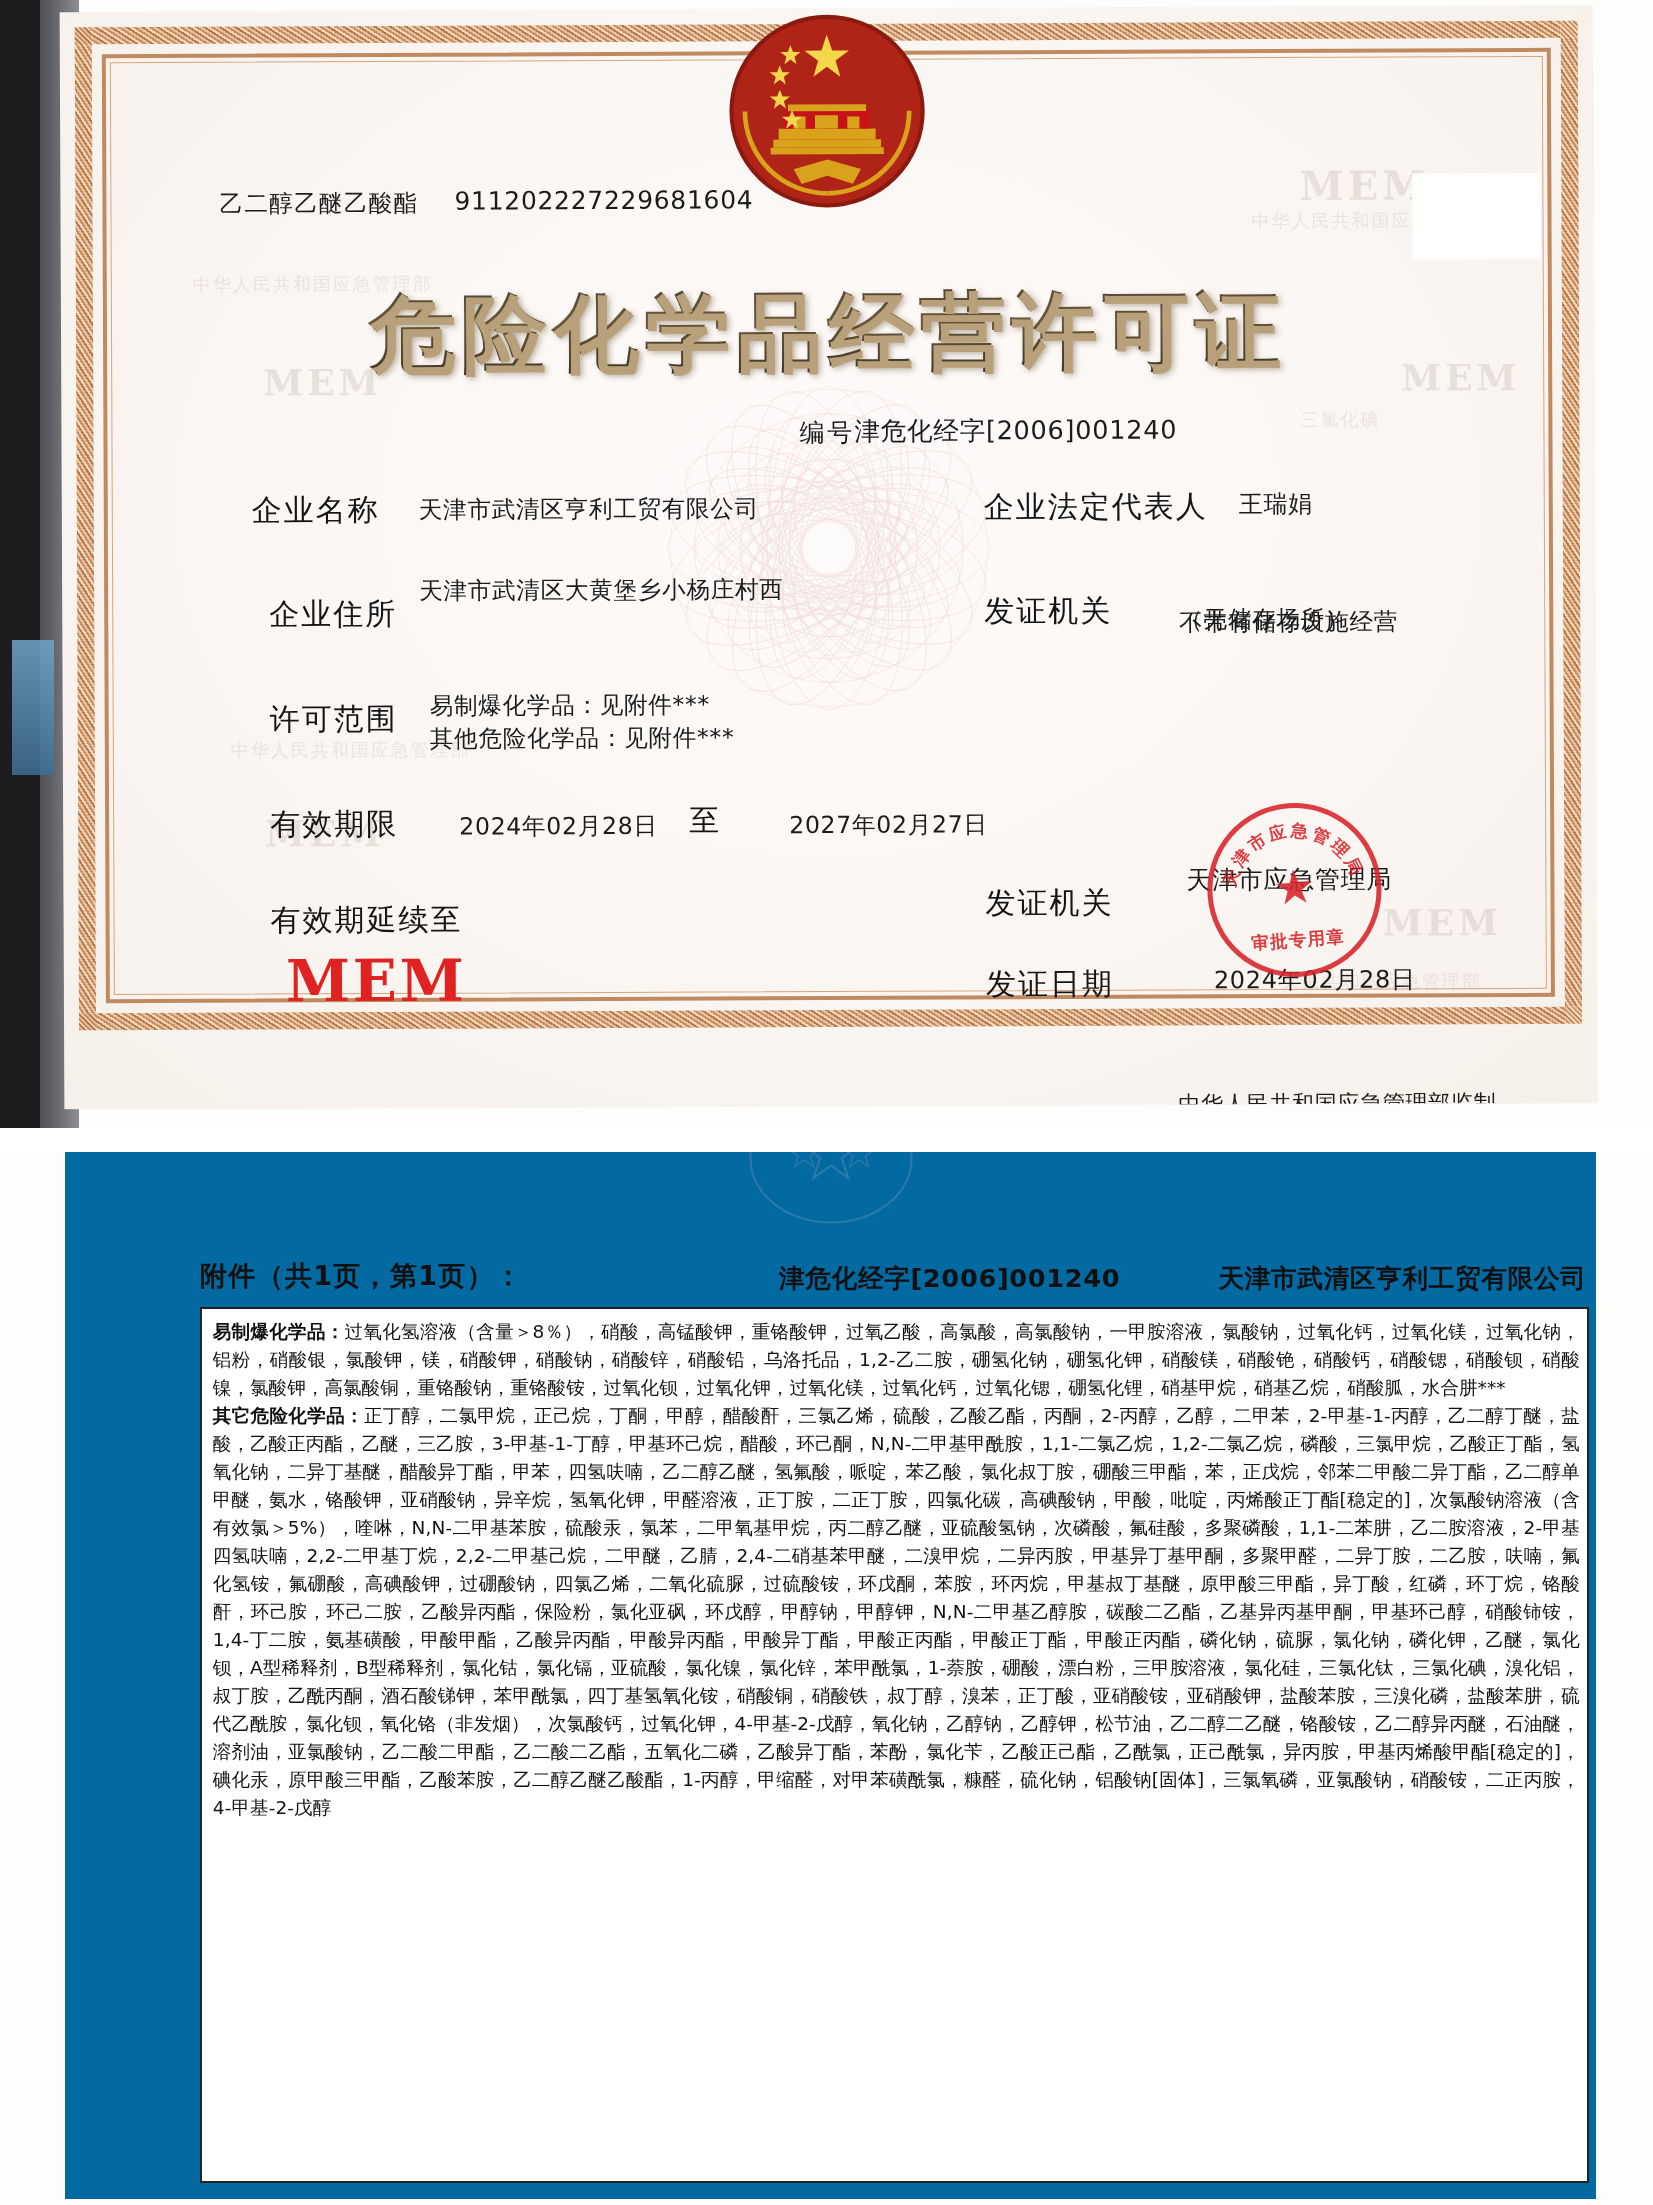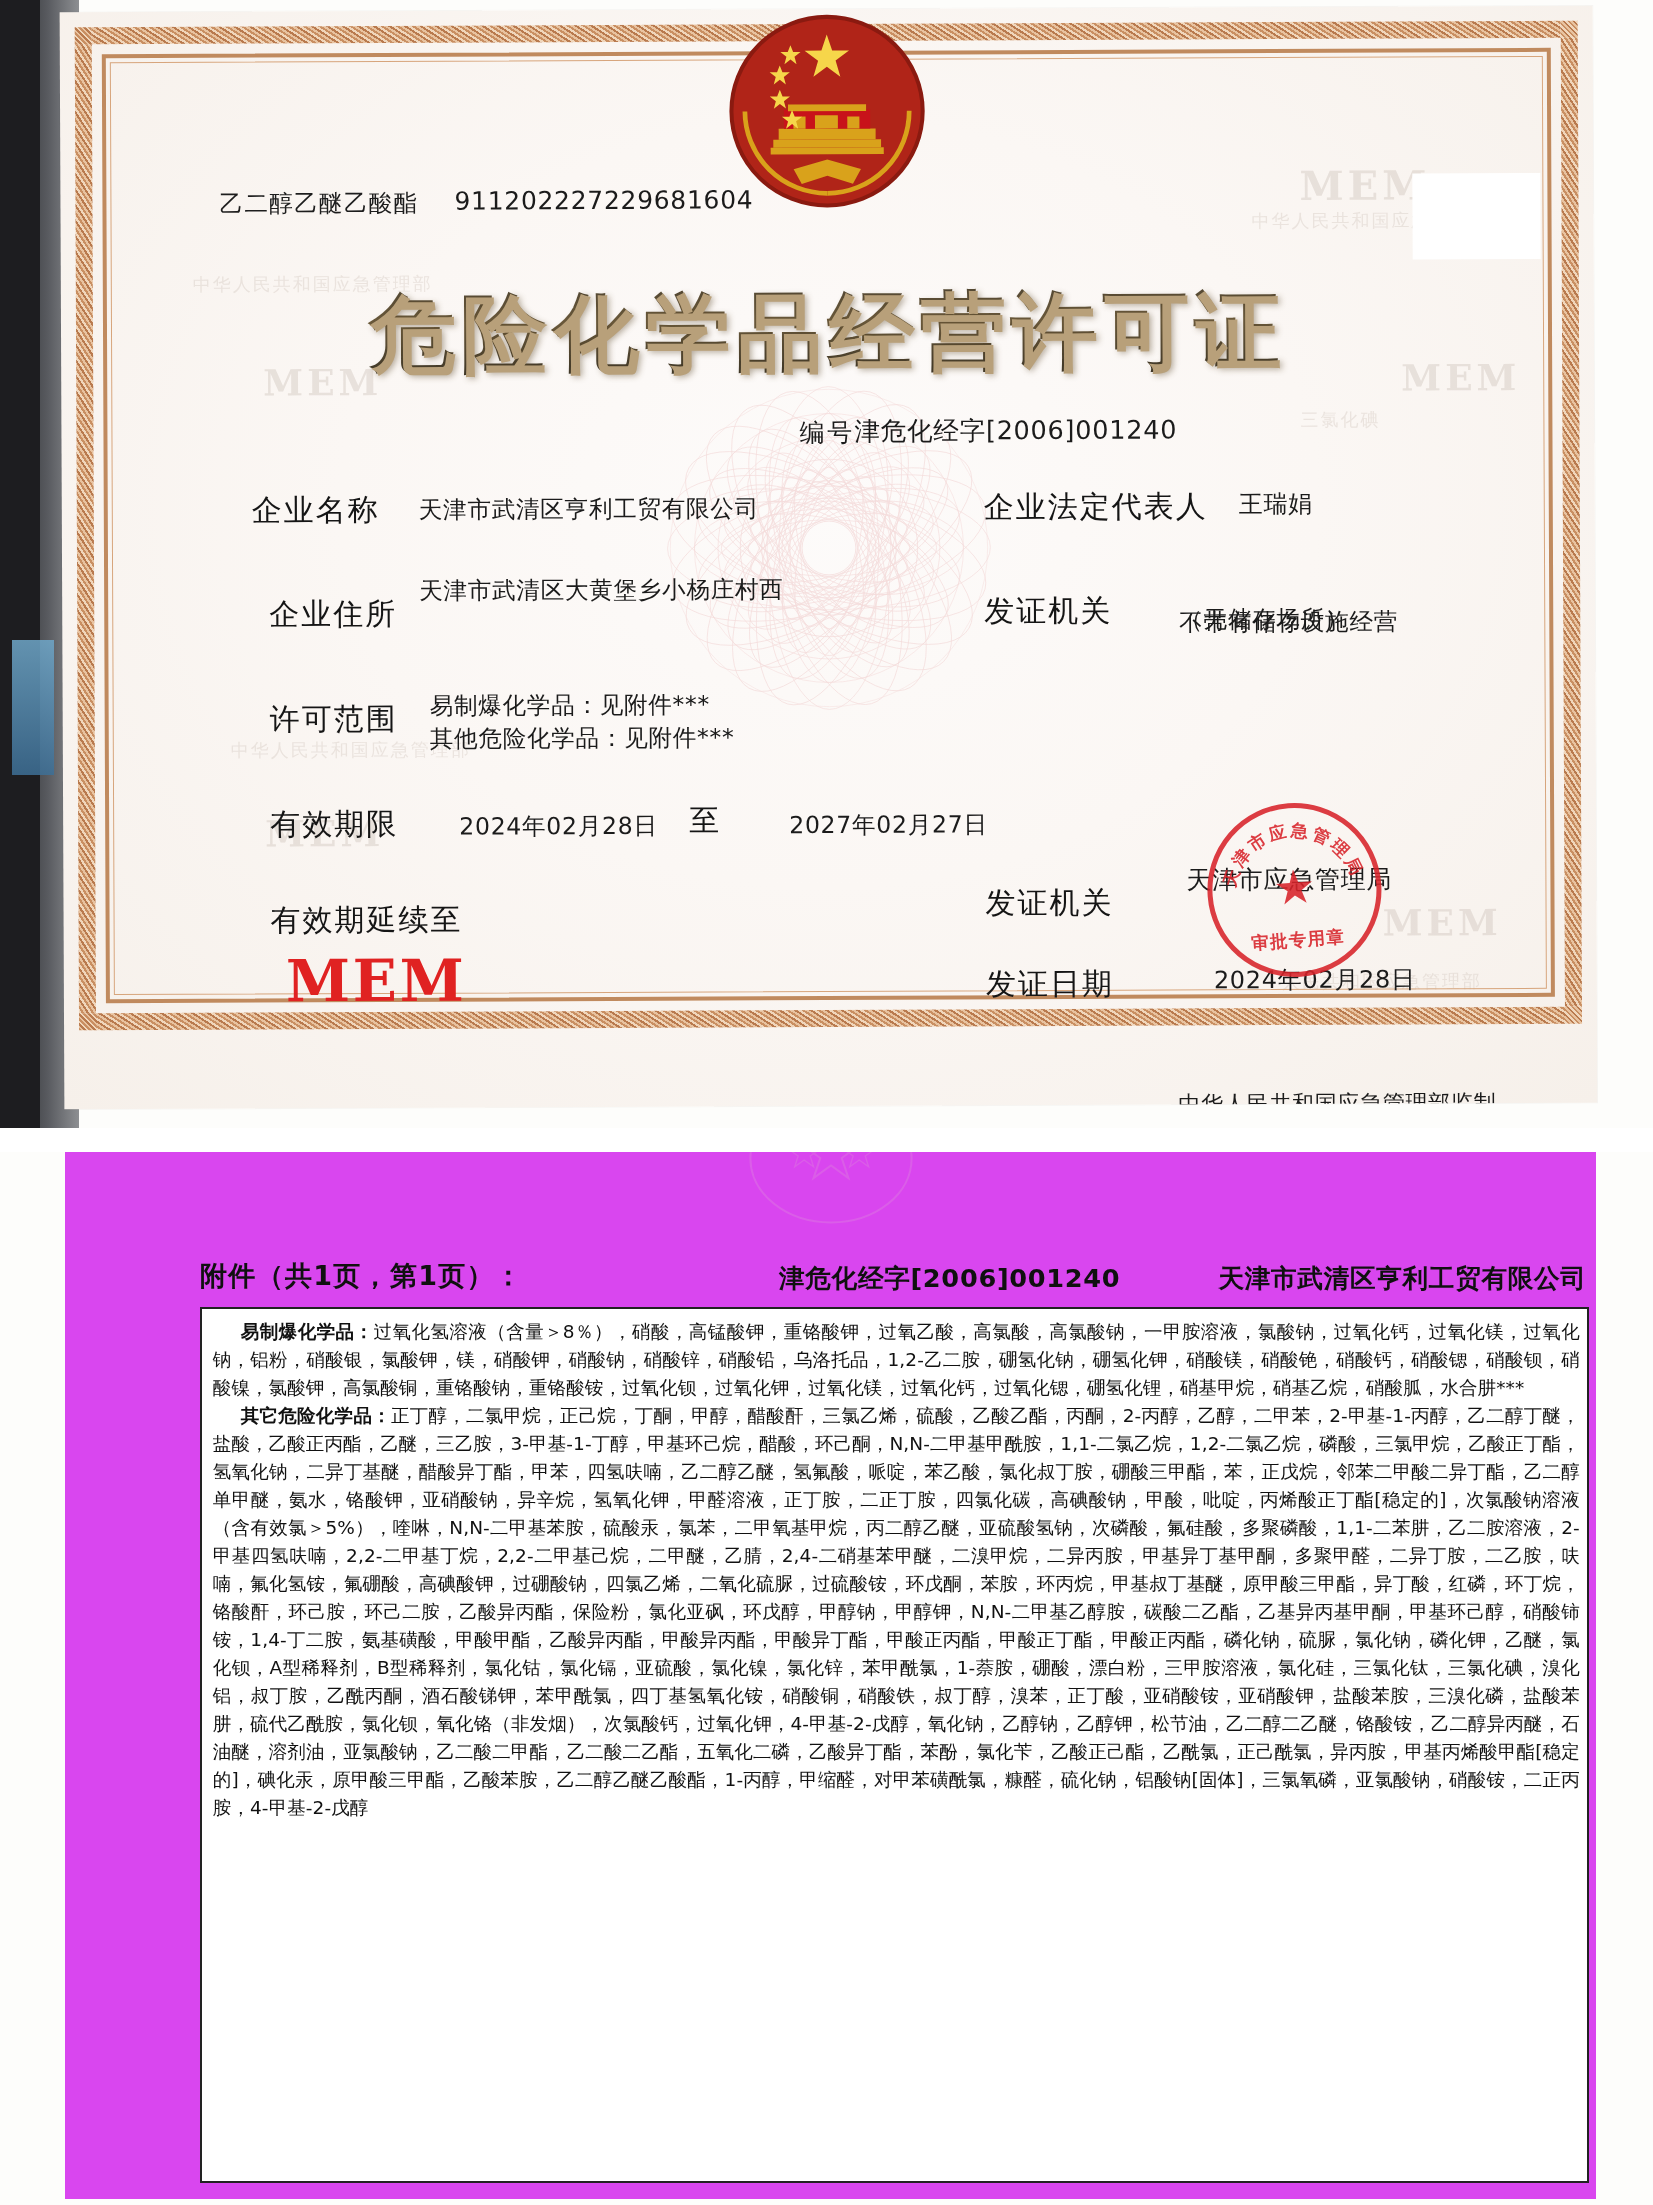--- a/index.html
+++ b/index.html
@@ -253,21 +253,21 @@
     font-size: 17.5px;
     font-weight: 700;
     letter-spacing: 1.3px;
   }
 
   
   .attach {
     position: absolute;
     left: 65px; top: 1152px;
     width: 1531px; height: 1047px;
-    background: #d946ef;
+    background: #0369a1;
     overflow: hidden;
   }
   .attach-emblem-ghost {
     position: absolute;
     left: 50%; top: -54px;
     transform: translateX(-50%);
     width: 188px; height: 155px;
     opacity: .18;
   }
   .att-title {
@@ -293,21 +293,21 @@
   .att-body {
     position: absolute;
     left: 10.8px; top: 9.4px;
     width: 1367px;
     font-size: 18.5px;
     line-height: 28px;
     color: #111;
     text-align: justify;
     letter-spacing: 0.1px;
   }
-  .att-body b { font-weight: 700; margin-left: 28px; }
+  .att-body b { font-weight: 700; }
 </style>
 </head>
 <body>
 
 <div class="scan-root">
 
   <div class="scan-left-strip">
     <div class="dark2"></div>
     <div class="blue"></div>
   </div>

